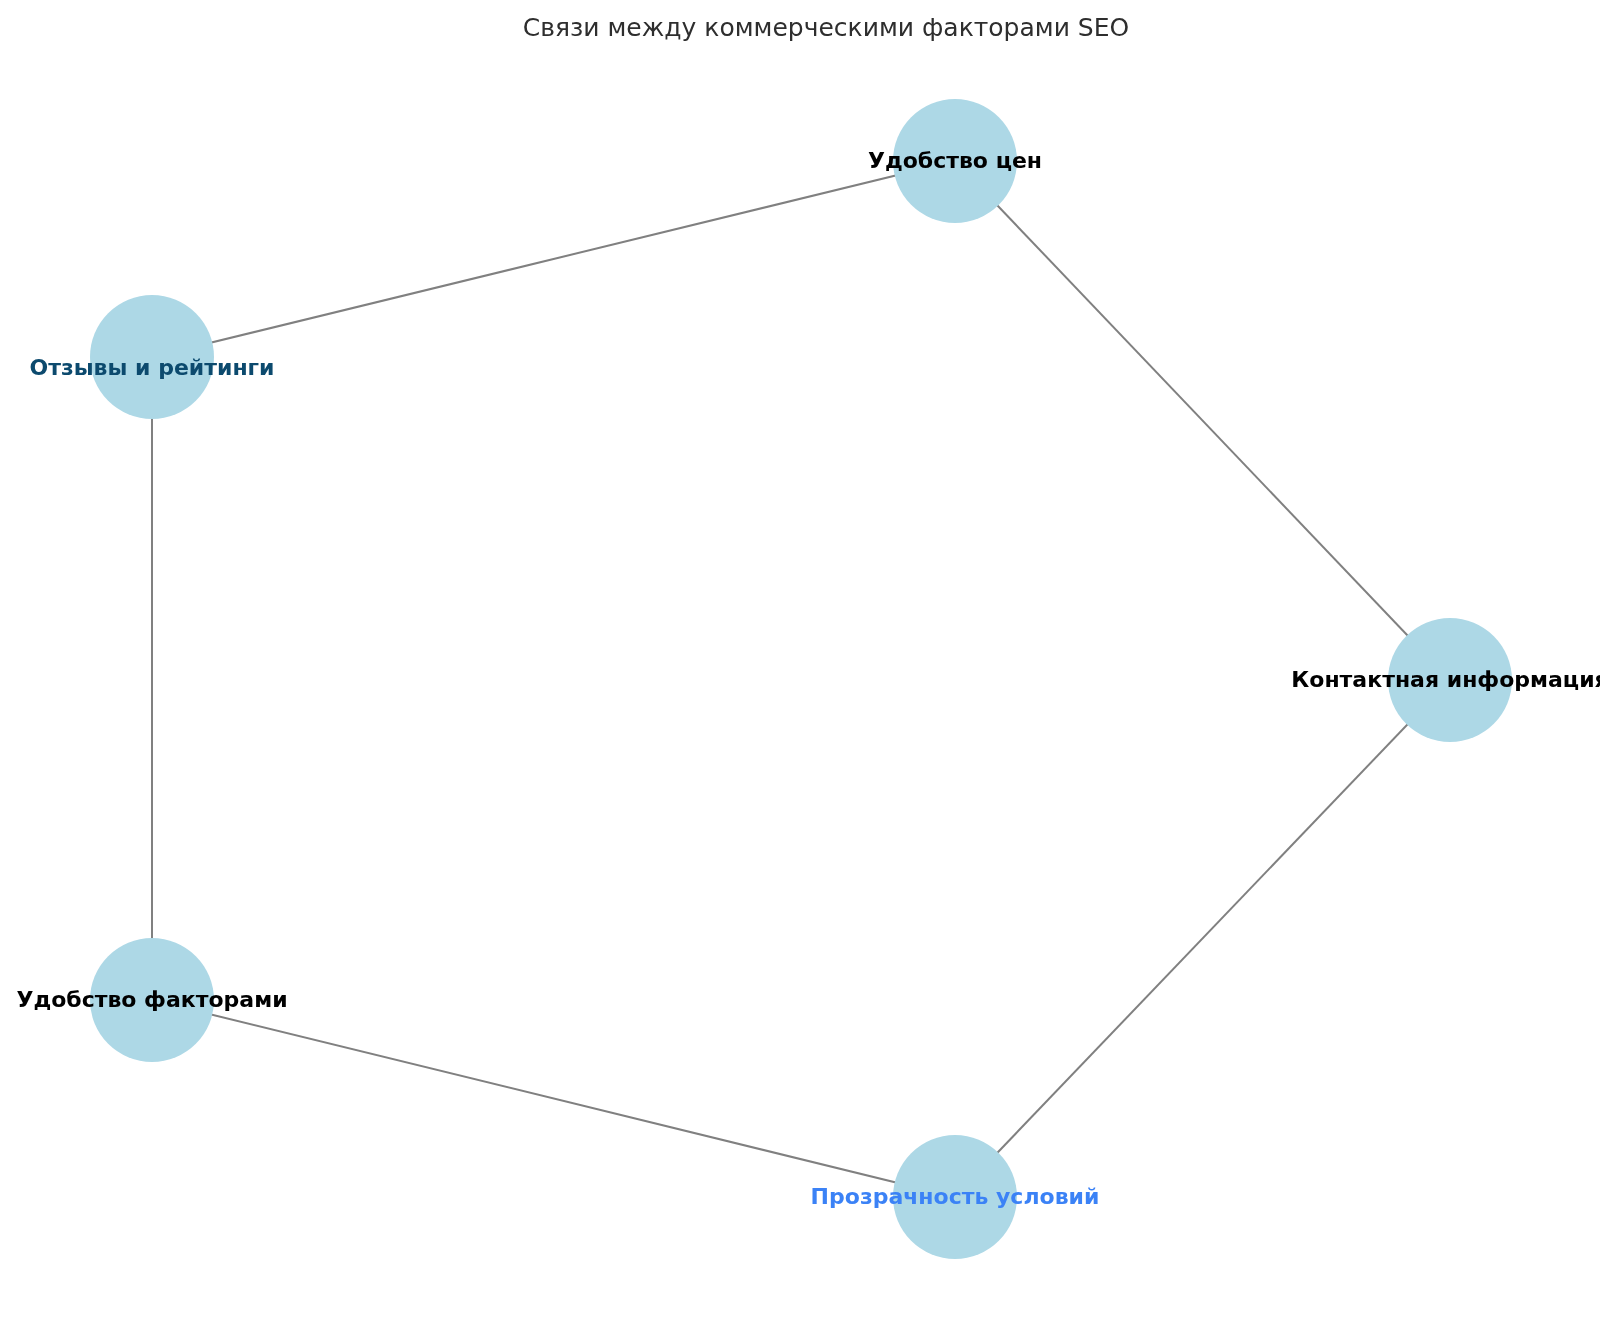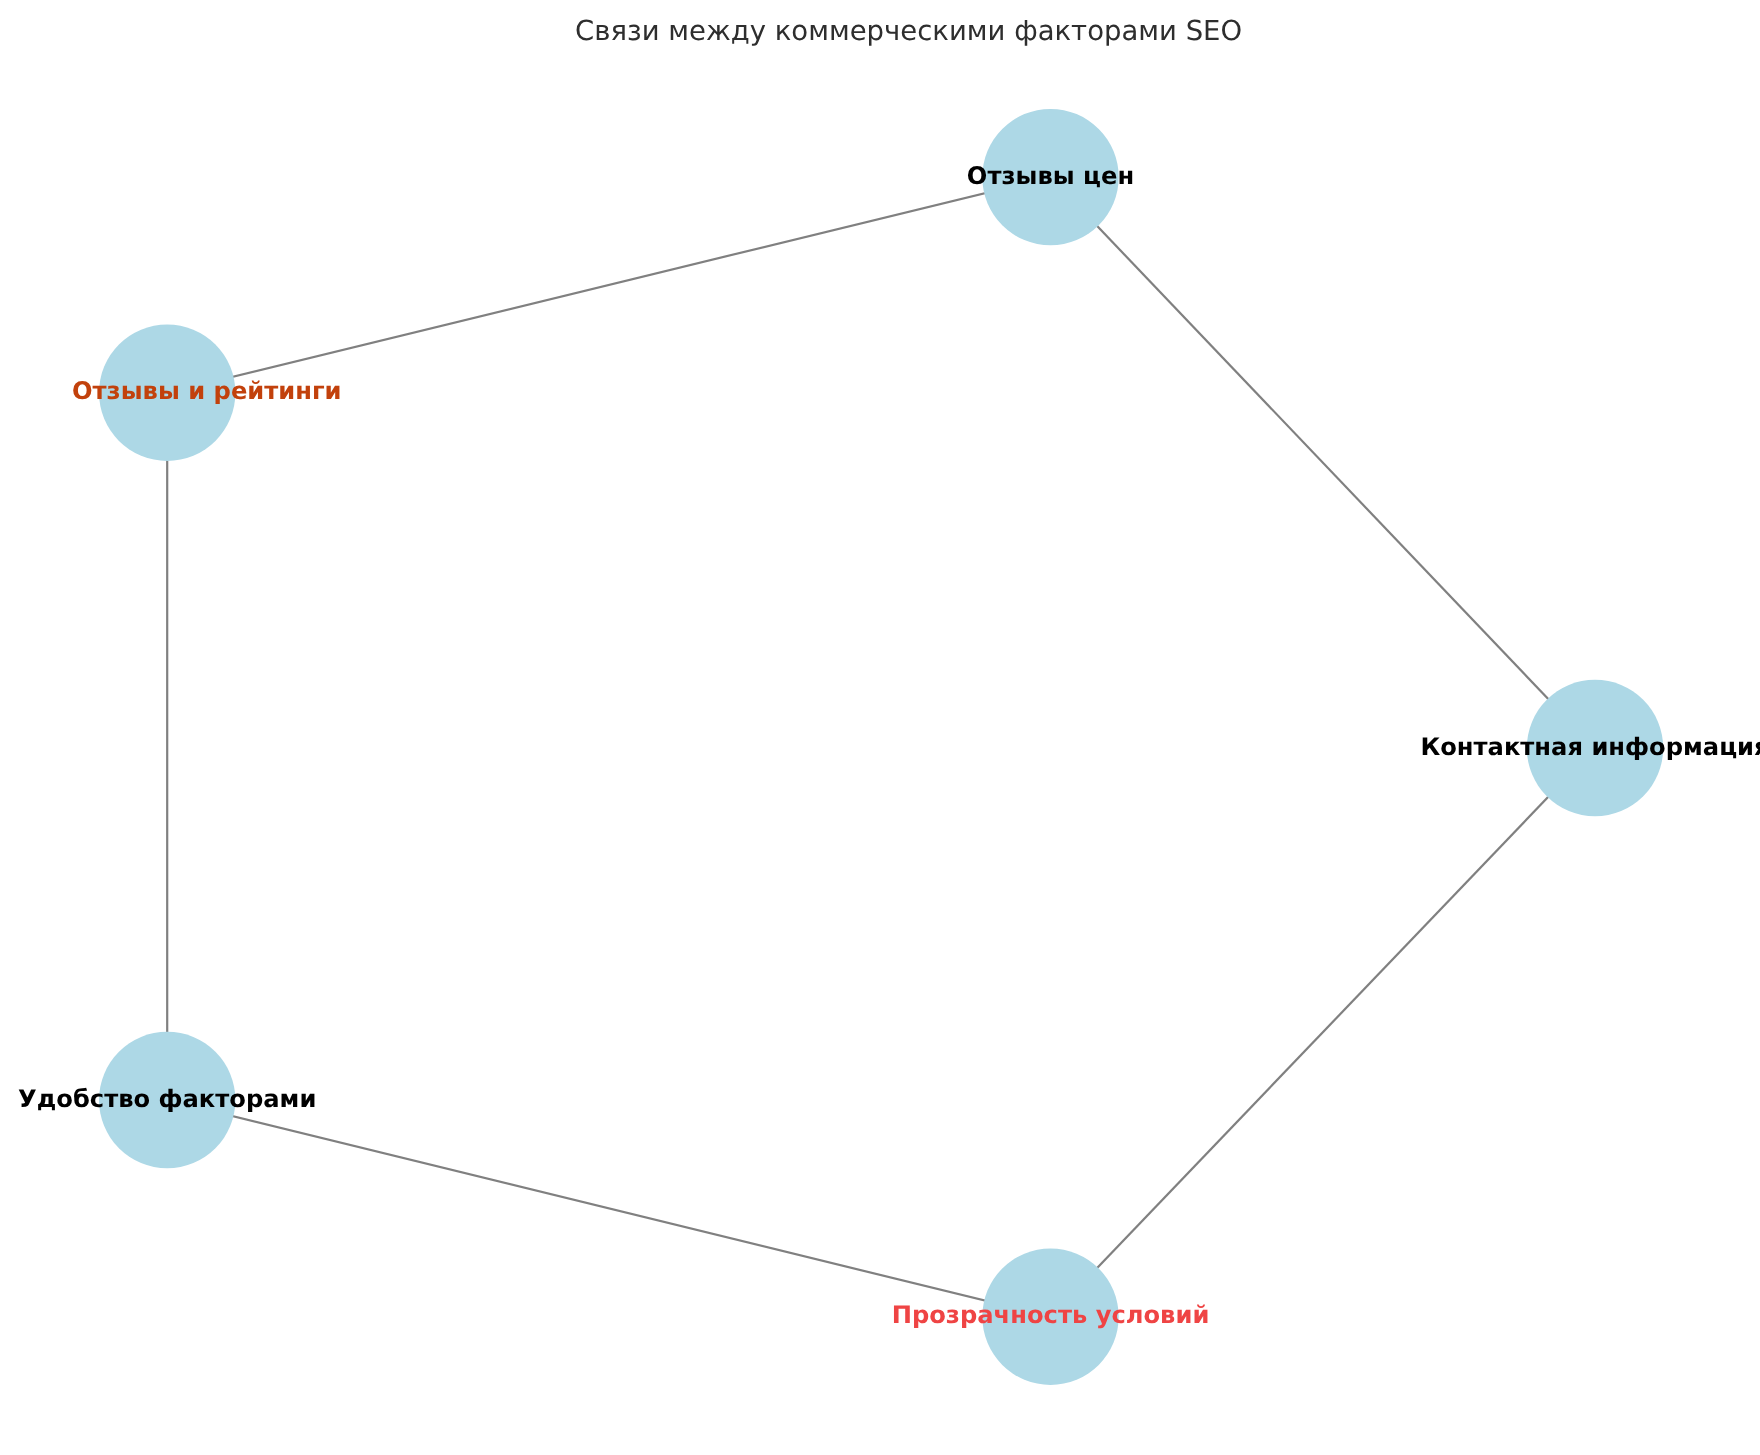--- a/index.html
+++ b/index.html
@@ -53,18 +53,18 @@
     <line x1="1450" y1="680" x2="955" y2="1197" stroke="#808080" stroke-width="2"></line>
     <line x1="152" y1="1000" x2="955" y2="1197" stroke="#808080" stroke-width="2"></line>
     <circle cx="955" cy="161" r="62" fill="#add8e6"></circle>
     <circle cx="152" cy="357" r="62" fill="#add8e6"></circle>
     <circle cx="1450" cy="680" r="62" fill="#add8e6"></circle>
     <circle cx="152" cy="1000" r="62" fill="#add8e6"></circle>
     <circle cx="955" cy="1197" r="62" fill="#add8e6"></circle>
   </svg>
 
 <div id="labels-layer">
-    <div class="node-label" style="left: 955px; top: 161px; color: rgb(0, 0, 0);">Отзывы цен</div>
-    <div class="node-label" style="left: 152px; top: 357px; color: #c2410c; margin-left: 36px;">Отзывы и рейтинги</div>
+    <div class="node-label" style="left: 955px; top: 161px; color: rgb(0, 0, 0);">Удобство цен</div>
+    <div class="node-label" style="left: 152px; top: 368px; color: #0c4a6e;">Отзывы и рейтинги</div>
     <div class="node-label" style="left: 1450px; top: 680px; color: rgb(0, 0, 0);">Контактная информация</div>
     <div class="node-label" style="left: 152px; top: 1000px; color: rgb(0, 0, 0);">Удобство факторами</div>
-    <div class="node-label" style="left: 955px; top: 1197px; color: #ef4444;">Прозрачность условий</div>
+    <div class="node-label" style="left: 955px; top: 1197px; color: #3b82f6;">Прозрачность условий</div>
   </div>
 
 </body></html>

